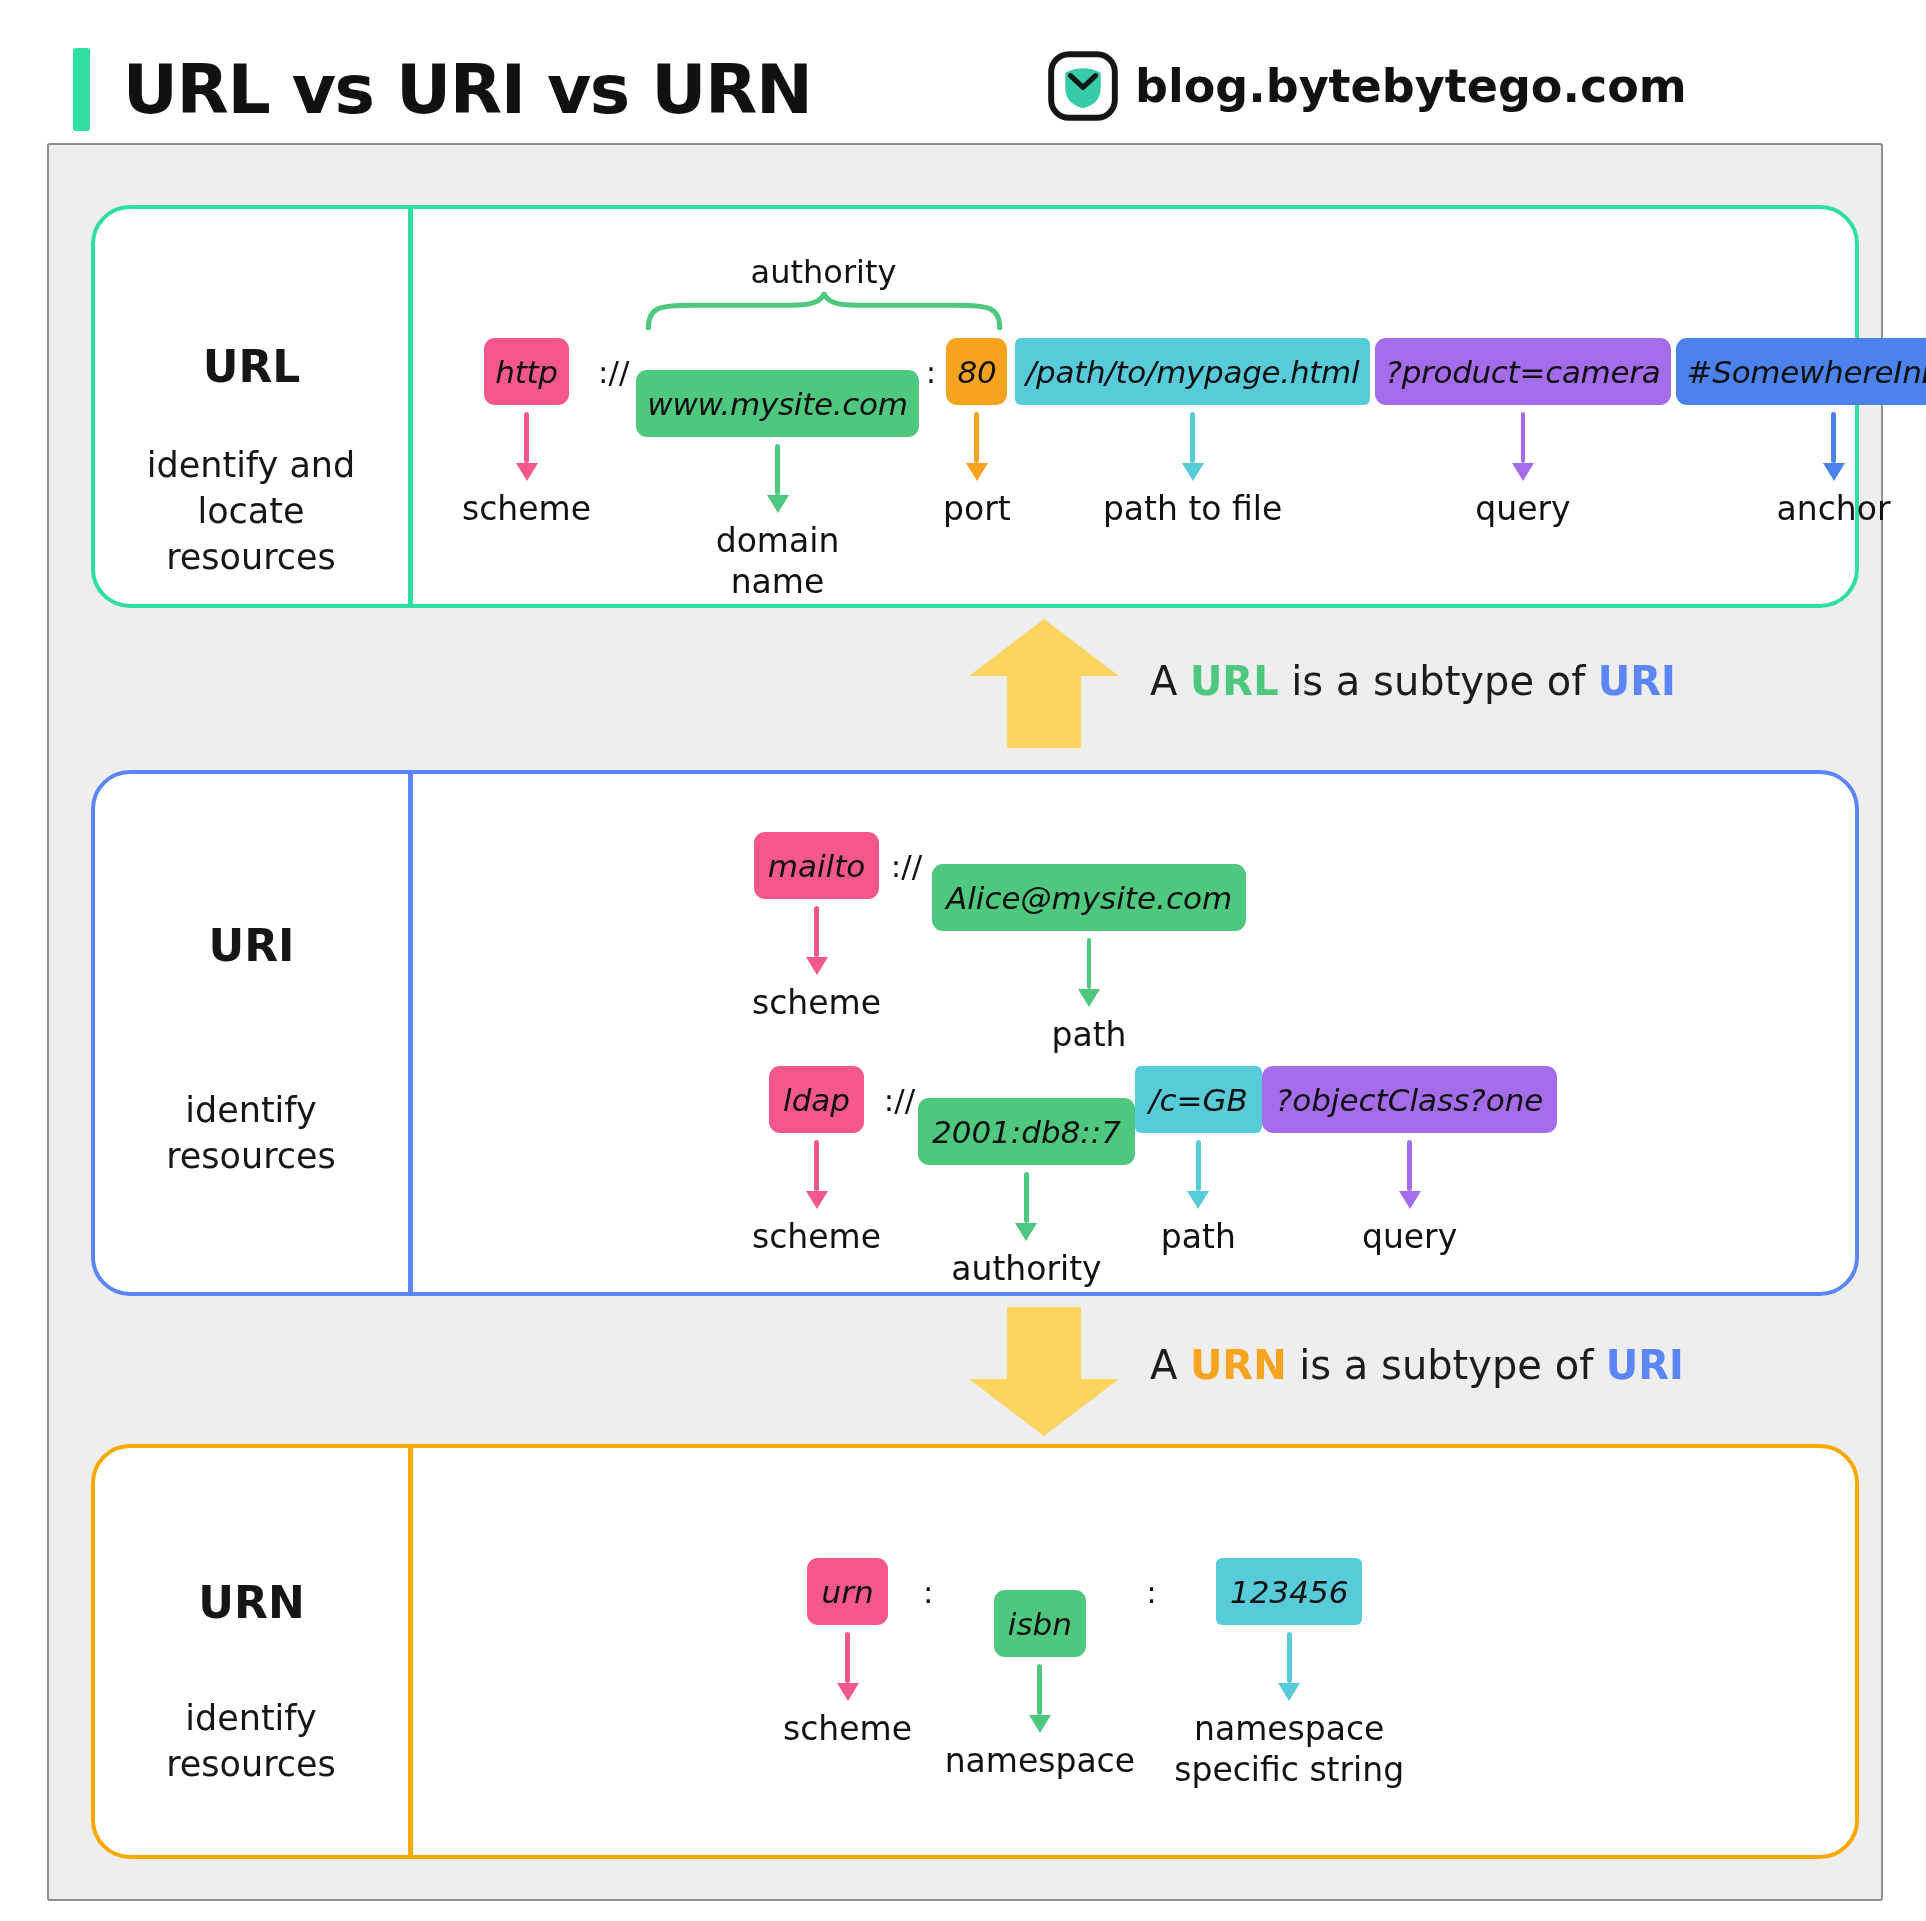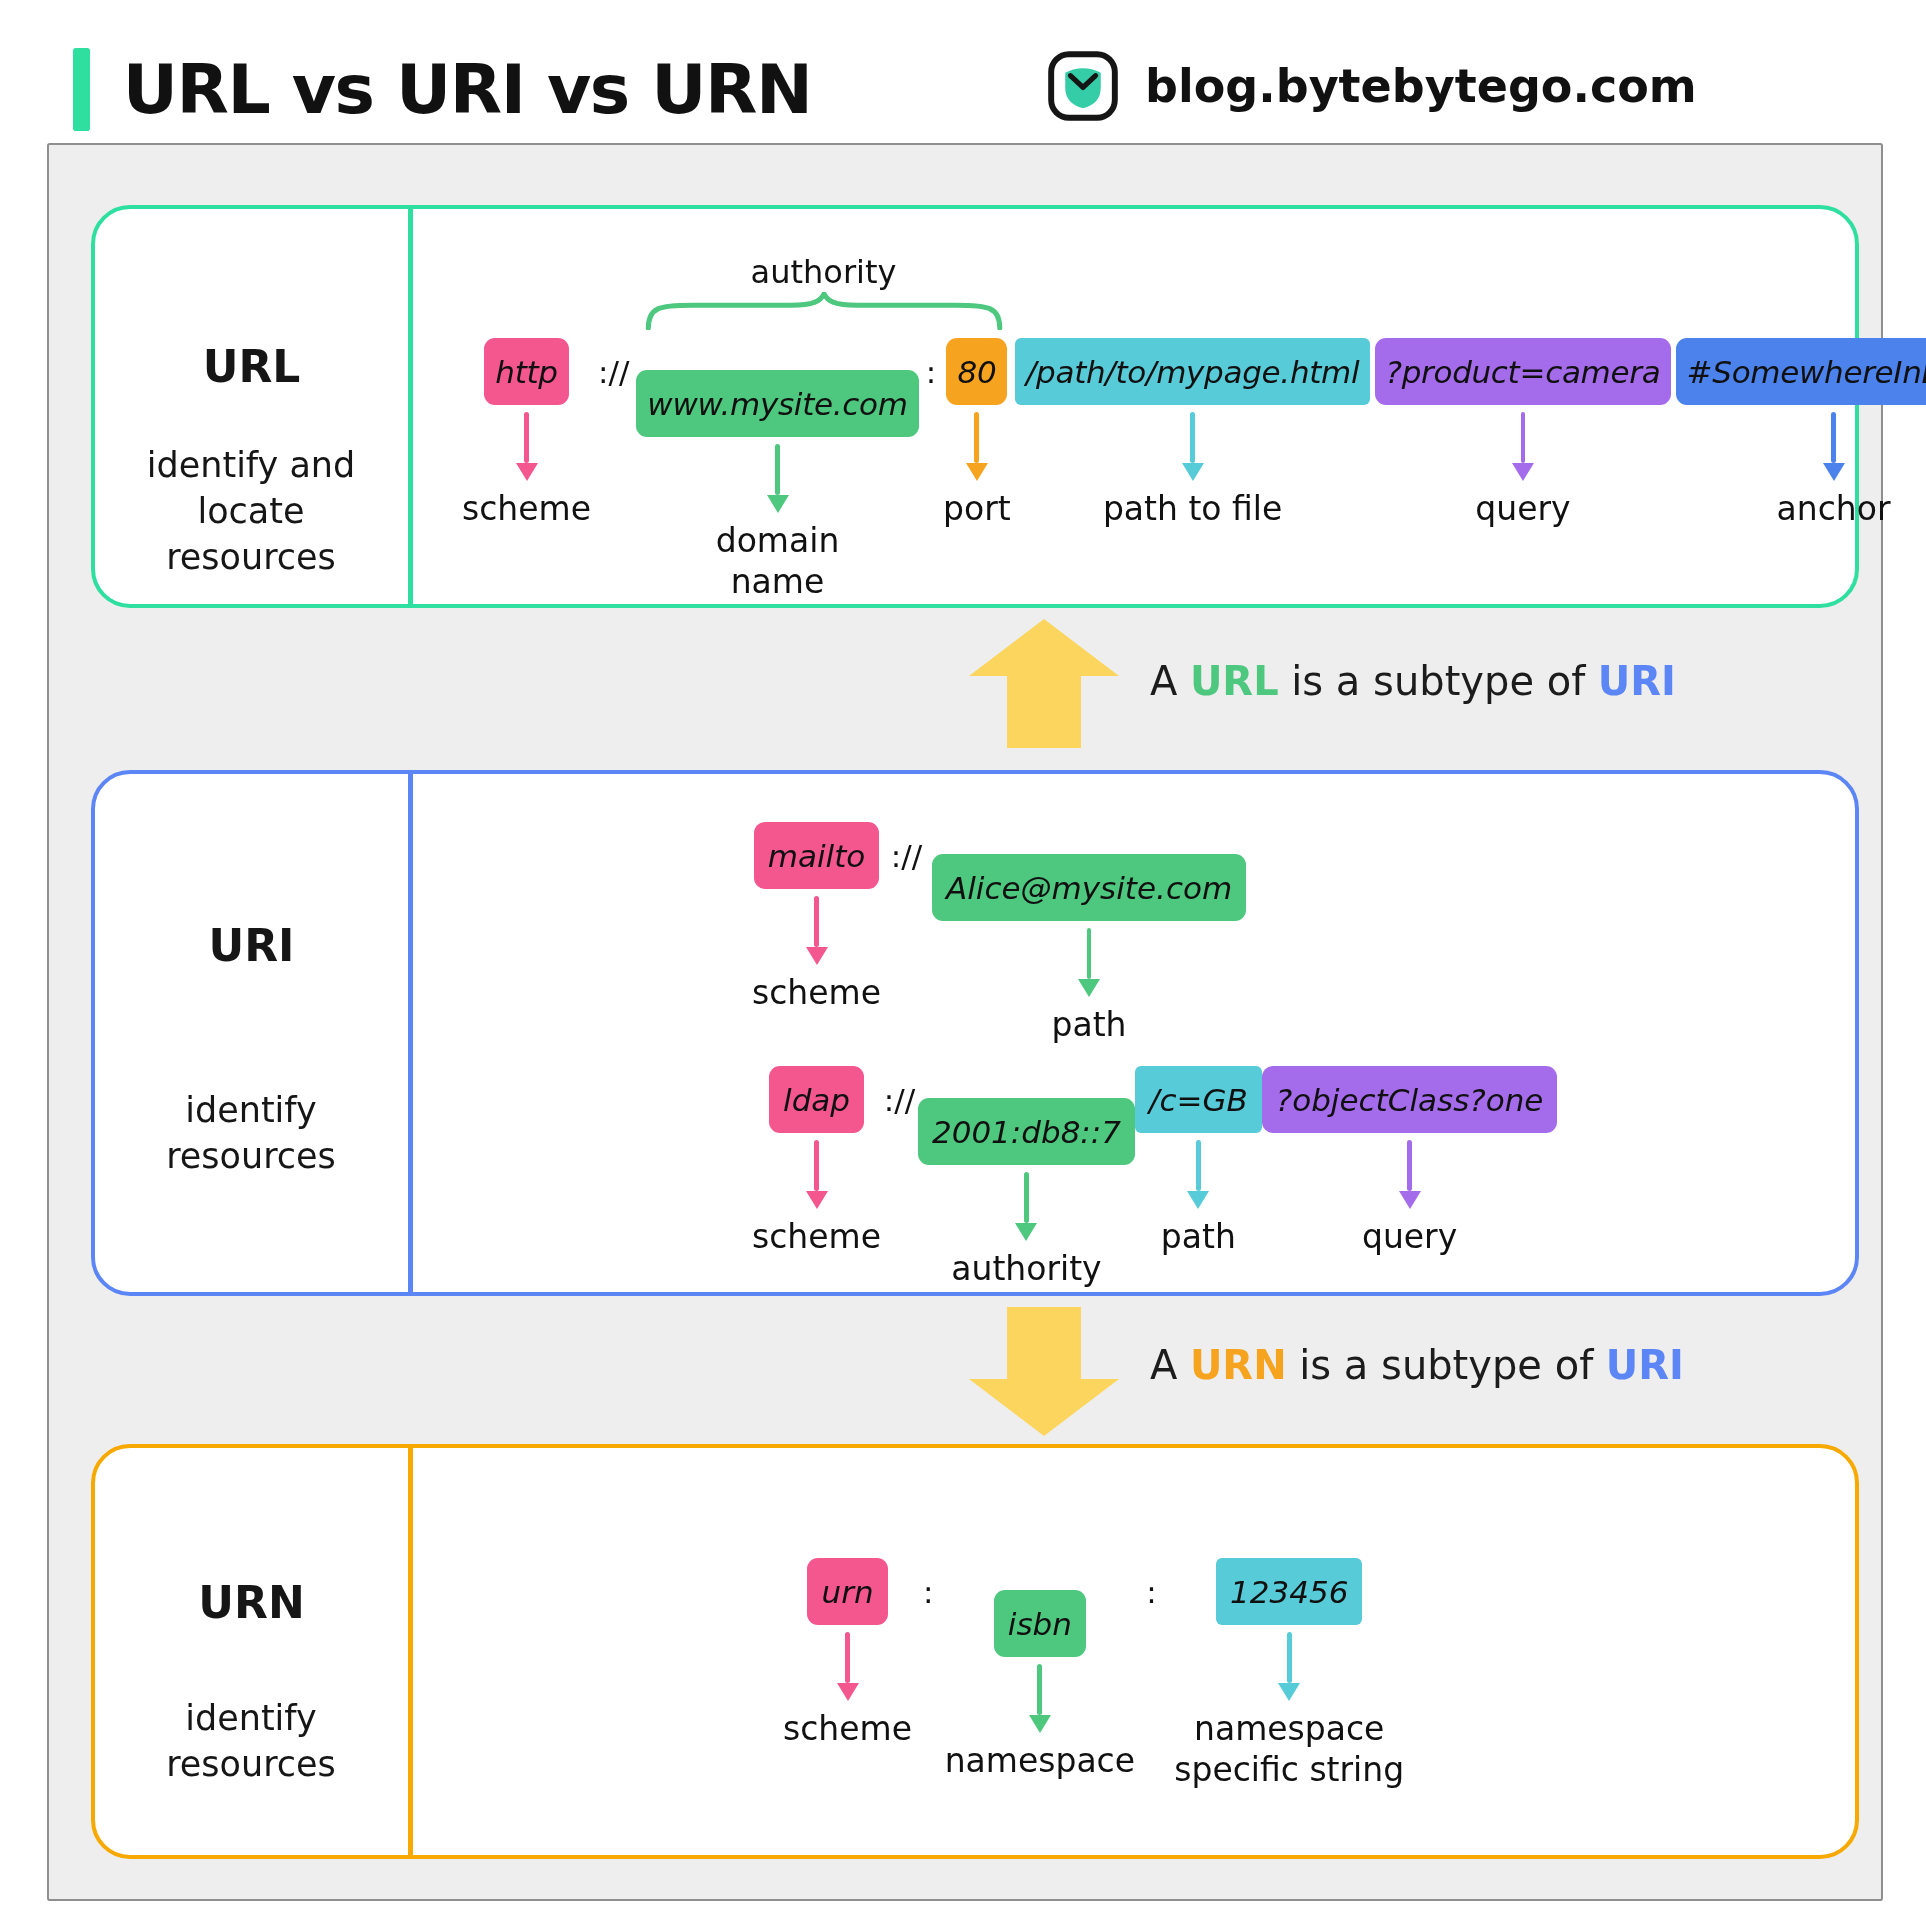--- a/index.html
+++ b/index.html
@@ -3,21 +3,21 @@
 <meta charset="utf-8">
 <style>
   html,body{margin:0;padding:0;background:#ffffff;}
   .page{position:relative;width:1926px;height:1922px;background:#ffffff;overflow:hidden;
         font-family:"DejaVu Sans", sans-serif;color:#161616;}
 
   
   .header{position:absolute;left:73px;top:38px;display:flex;align-items:center;gap:21px;}
   .accent{width:16.7px;height:83px;background:var(--url_border);border-radius:2.8px;}
   .header h1{margin:12px;font-size:68px;font-weight:800;letter-spacing:-1.4px;color:#111;}
-  .brand{position:absolute;left:1046px;top:49px;display:flex;align-items:center;gap:25px;}
+  .brand{position:absolute;left:1046px;top:49px;display:flex;align-items:center;gap:15px;}
   .logo{width:74px;height:74px;}
   .brand-text{font-size:46px;font-weight:700;color:#111;}
 
   
   .panel{position:absolute;left:47px;top:143px;width:1832px;height:1754px;
          background:var(--panel_bg);border:2.1px solid #8f8f8f;border-radius:2.8px;}
 
   
   .box{position:absolute;left:42px;width:1760px;background:#ffffff;border-radius:39px;}
   .box.url{top:60px;height:395px;border:4.9px solid var(--url_border);}
@@ -31,21 +31,21 @@
   .side{position:absolute;left:0;top:0;width:313px;height:100%;}
   .side-name{position:absolute;width:100%;text-align:center;font-size:44px;font-weight:600;}
   .side-desc{position:absolute;left:24px;width:264px;text-align:center;font-size:35px;line-height:1.32;}
   .url .side-name{top:132px;}  .url .side-desc{top:233px;}
   .uri .side-name{top:146px;}  .uri .side-desc{top:313px;width:208px;left:52px;}
   .urn .side-name{top:129px;}  .urn .side-desc{top:247px;width:208px;left:52px;}
 
   
   .chip-row{position:absolute;display:flex;align-items:flex-start;}
   .url-row{left:367px;top:129px;gap:4.2px;}
-  .uri-row1{left:657px;top:48px;gap:7px;}
+  .uri-row1{left:657px;top:58px;gap:7px;}
   .uri-row2{left:657px;top:292px;gap:0;}
   .urn-row{left:688px;top:110px;gap:8.3px;}
 
   .chip-col{display:flex;flex-direction:column;align-items:center;}
   .chip{height:67px;display:flex;align-items:center;padding:0 14px;border-radius:11px;
         font-size:31px;font-style:italic;color:#101010;white-space:nowrap;}
   .url-row .chip{padding:0 11px;letter-spacing:-0.3px;}
   .sep{height:67px;display:flex;align-items:center;font-size:31px;color:#111;padding:0 2.8px;white-space:nowrap;}
 
   .c-pink{background:var(--pink);}   .c-green{background:var(--green);margin-top:32px;}

